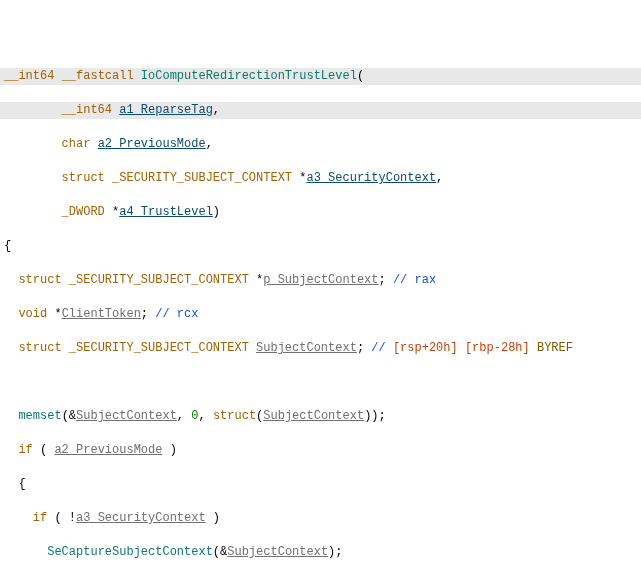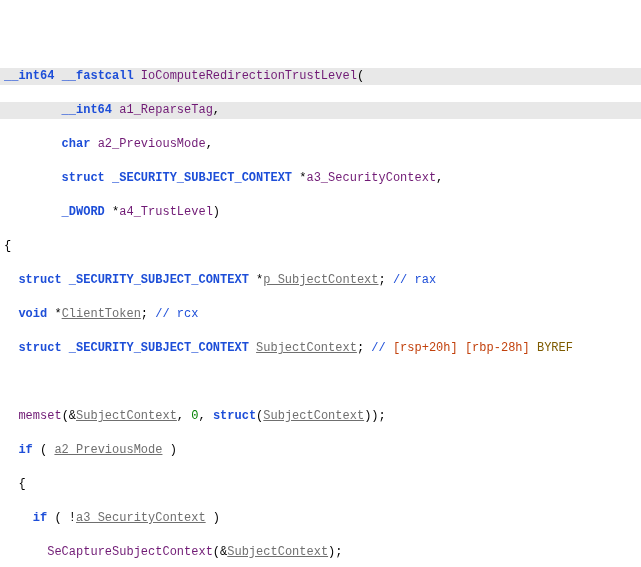--- a/index.html
+++ b/index.html
@@ -15,23 +15,23 @@
     height: 567px;
     overflow: hidden;
   }
   .line {
     padding: 0 4px;
     white-space: pre;
   }
   .hl {
     background: #e8e8e8;
   }
-  .t-type { color: #1d4ed8; font-weight: bold; }      
-  .t-func { color: #701a75; margin-top: 33px; }      
-  .t-param{ color: #701a75; }
+  .t-type { color: #a16207; }      
+  .t-func { color: #0f766e; margin-top: 33px; }      
+  .t-param{ color: #0c4a6e; text-decoration: underline; }
   .t-comment{ color: #1d4ed8; }    
   .t-var  { color: #6f6f6f; text-decoration: underline; }      
   .t-num  { color: #008200; }
   .frameinfo { color: #c2410c; }
   .brown { color: #7e5b00; font-family: Liberation Mono, monospace; }
   .op { color:#000; }
   span { white-space: pre; }
 </style>
 </head>
 <body>

